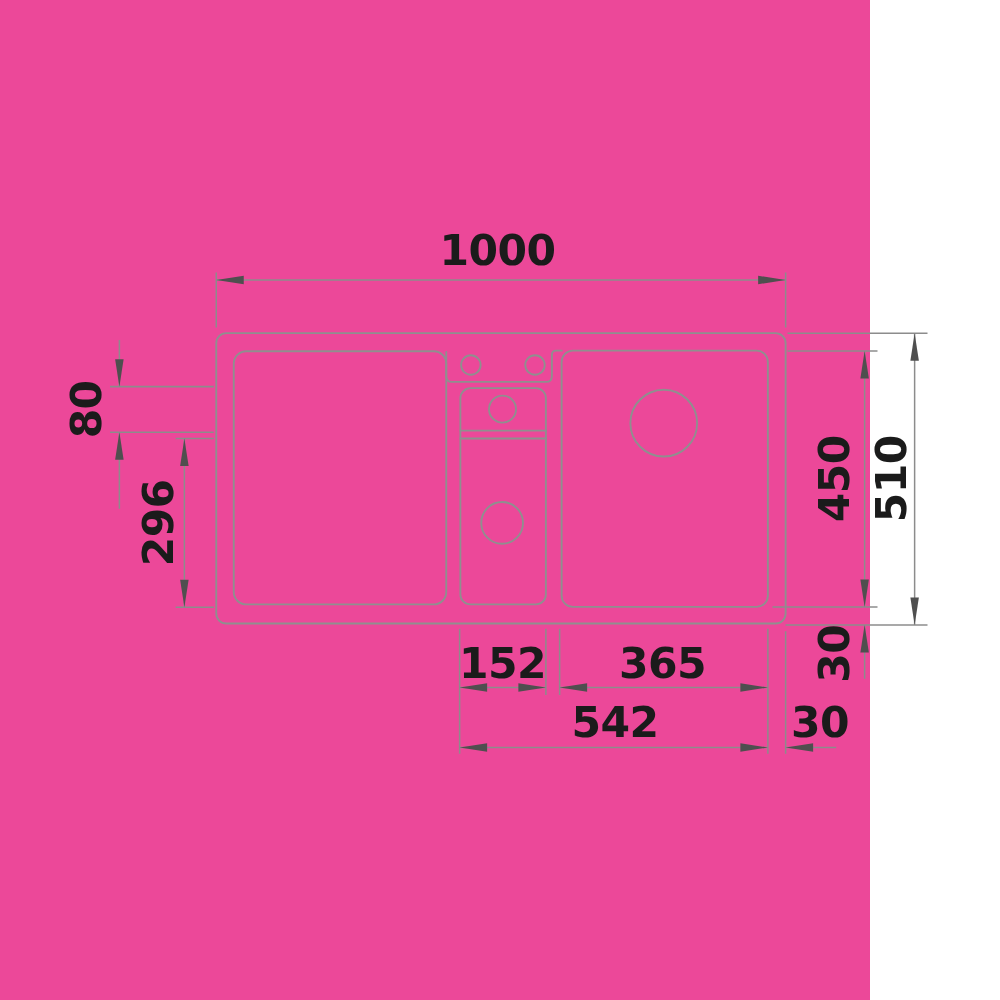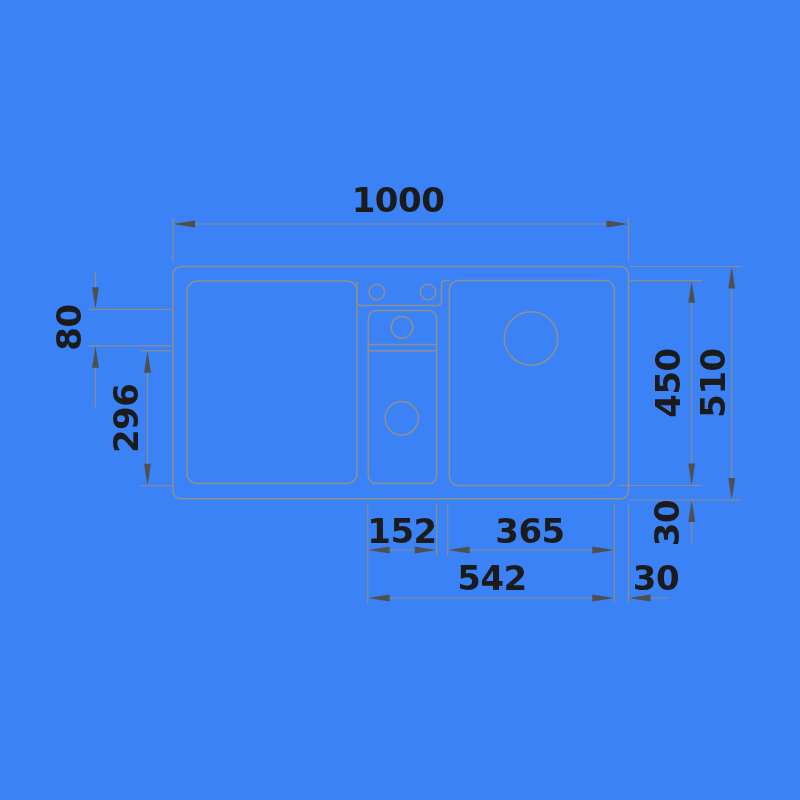--- a/index.html
+++ b/index.html
@@ -6,23 +6,23 @@
     margin: 0;
     padding: 0;
     width: 800px;
     height: 800px;
     background: #ffffff;
     overflow: hidden;
     font-family: "DejaVu Sans", "Liberation Sans", sans-serif;
   }
   #canvas {
     position: relative;
-    width: 800px;
+    width: 696px;
     height: 800px;
-    background: #3b82f6;
+    background: #ec4899;
   }
   svg { display: block; }
   .outline {
     fill: none;
     stroke: #8f8f8f;
     stroke-width: 1.5;
     stroke-linejoin: round;
     stroke-linecap: round;
   }
   .dimline {

